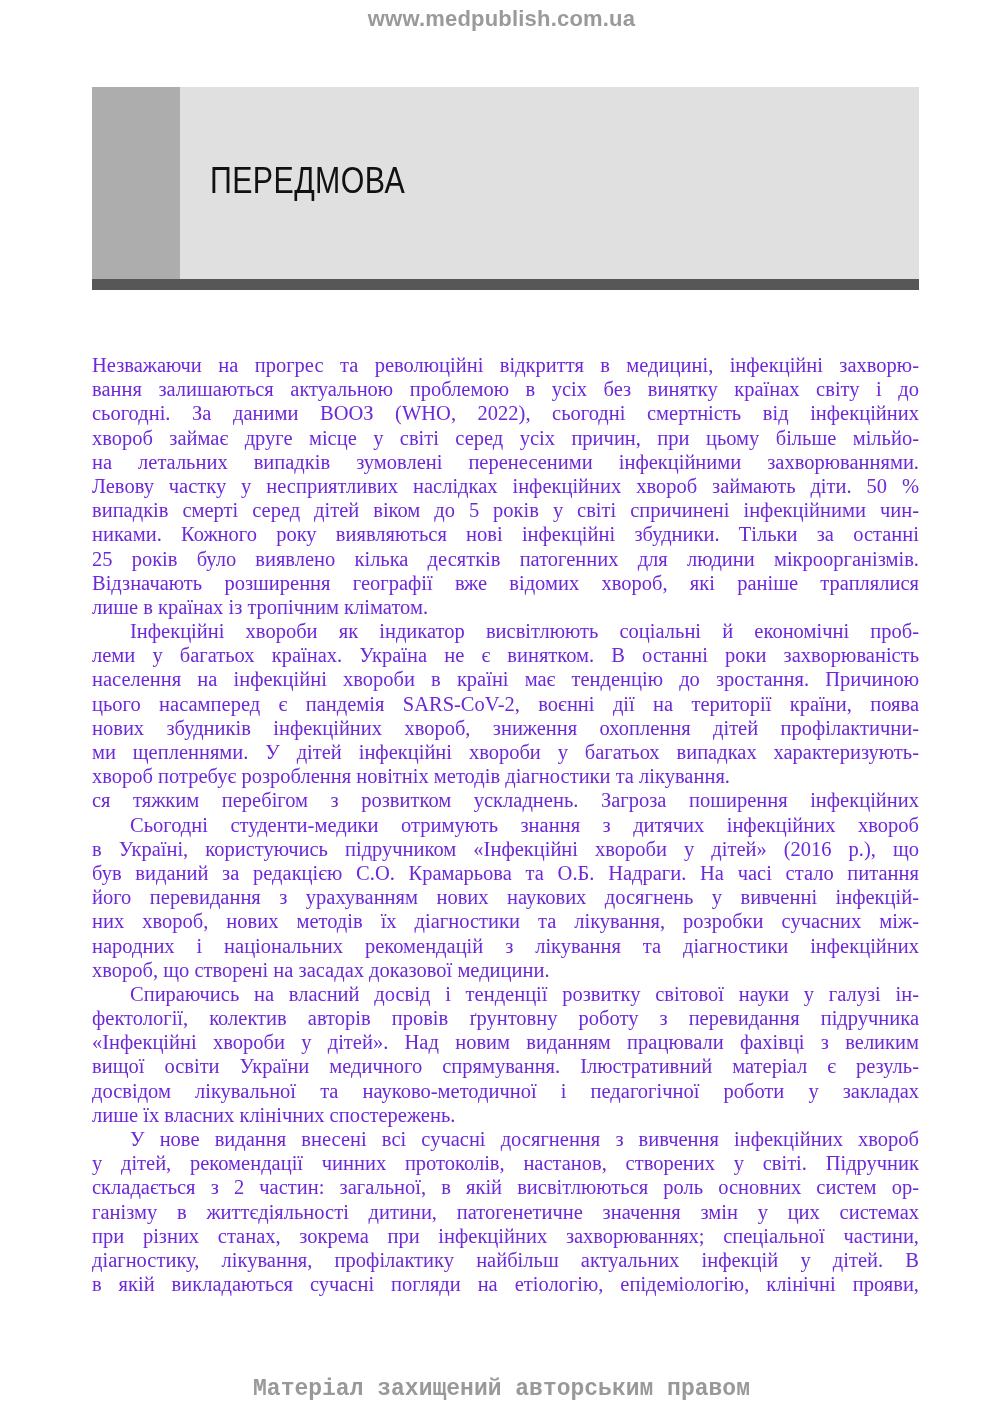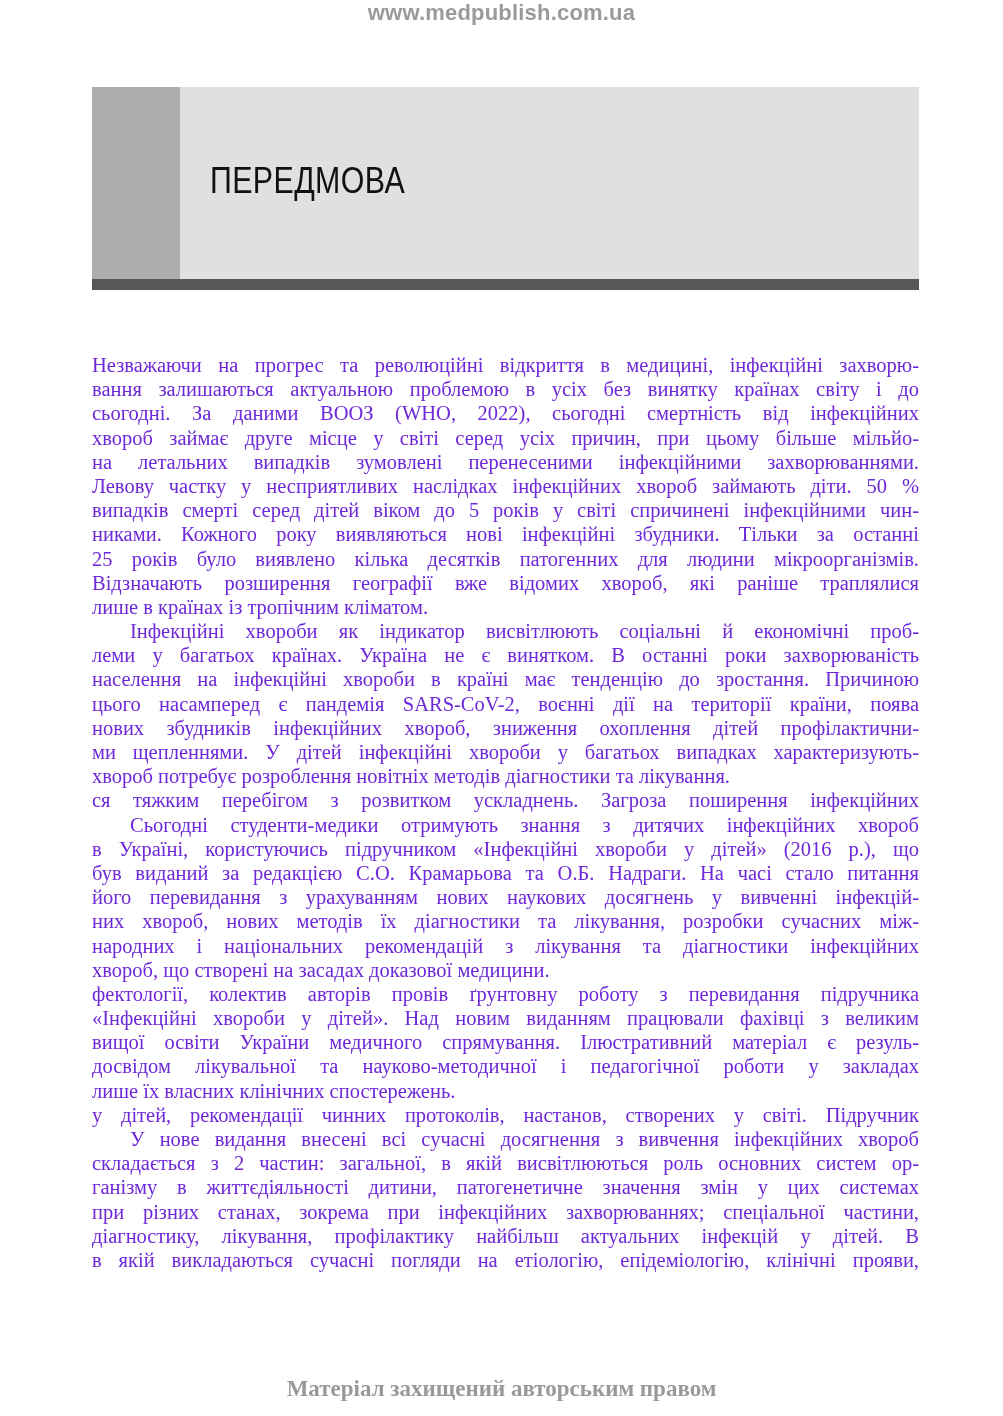--- a/index.html
+++ b/index.html
@@ -1,18 +1,18 @@
 <!DOCTYPE html>
 <html><head>
 <meta charset="utf-8">
 <style>
   html, body { margin: 0; padding: 0; background: #ffffff; }
   body { width: 1003px; height: 1416px; position: relative; overflow: hidden; }
   .watermark-top {
-    position: absolute; top: 0; left: 0; width: 1003px; text-align: center;
+    position: absolute; top: 6px; left: 0; width: 1003px; text-align: center;
     font-family: "Liberation Sans", sans-serif; font-weight: bold; font-size: 22px;
     color: #9a9a9a; letter-spacing: 0.2px;
   }
   .header-band {
     position: absolute; left: 92px; top: 87px; width: 827px; height: 192px;
     background: #e0e0e0;
   }
   .header-accent {
     position: absolute; left: 92px; top: 87px; width: 88px; height: 192px;
     background: #adadad;
@@ -31,21 +31,21 @@
     font-family: "Liberation Serif", serif; font-size: 20.5px; color: #6d28d9;
   }
   .line {
     height: 24.2px; line-height: 24.2px; white-space: nowrap;
     text-align: justify; text-align-last: justify; overflow: hidden;
   }
   .line.last { text-align-last: left; }
   .line.indent { padding-left: 38px; }
   .watermark-bottom {
     position: absolute; top: 1376px; left: 0; width: 1003px; text-align: center;
-    font-family: Liberation Serif, serif; font-weight: bold; font-size: 23px;
+    font-family: Liberation Mono, monospace; font-weight: bold; font-size: 23px;
     color: #999999;
   }
 </style>
 </head>
 <body>
 
 <div class="watermark-top">www.medpublish.com.ua</div>
 
 <div class="header-band" style="background: rgb(224, 224, 224);"></div>
 <div class="header-accent" style="background: rgb(173, 173, 173);"></div>
@@ -79,29 +79,30 @@
     <div>
       <div class="line indent">Сьогодні студенти-медики отримують знання з дитячих інфекційних хвороб</div>
       <div class="line">в Україні, користуючись підручником «Інфекційні хвороби у дітей» (2016 р.), що</div>
       <div class="line">був виданий за редакцією С.О. Крамарьова та О.Б. Надраги. На часі стало питання</div>
       <div class="line">його перевидання з урахуванням нових наукових досягнень у вивченні інфекцій-</div>
       <div class="line">них хвороб, нових методів їх діагностики та лікування, розробки сучасних між-</div>
       <div class="line">народних і національних рекомендацій з лікування та діагностики інфекційних</div>
       <div class="line last">хвороб, що створені на засадах доказової медицини.</div>
     </div>
     <div>
+      <div class="line indent">Спираючись на власний досвід і тенденції розвитку світової науки у галузі ін-</div>
       <div class="line">фектології, колектив авторів провів ґрунтовну роботу з перевидання підручника</div>
       <div class="line">«Інфекційні хвороби у дітей». Над новим виданням працювали фахівці з великим</div>
       <div class="line">вищої освіти України медичного спрямування. Ілюстративний матеріал є резуль-</div>
       <div class="line">досвідом лікувальної та науково-методичної і педагогічної роботи у закладах</div>
       <div class="line last">лише їх власних клінічних спостережень.</div>
     </div>
     <div>
+      <div class="line indent">У нове видання внесені всі сучасні досягнення з вивчення інфекційних хвороб</div>
       <div class="line">у дітей, рекомендації чинних протоколів, настанов, створених у світі. Підручник</div>
-      <div class="line indent">У нове видання внесені всі сучасні досягнення з вивчення інфекційних хвороб</div>
       <div class="line">складається з 2 частин: загальної, в якій висвітлюються роль основних систем ор-</div>
       <div class="line">ганізму в життєдіяльності дитини, патогенетичне значення змін у цих системах</div>
       <div class="line">при різних станах, зокрема при інфекційних захворюваннях; спеціальної частини,</div>
       <div class="line">діагностику, лікування, профілактику найбільш актуальних інфекцій у дітей. В</div>
       <div class="line">в якій викладаються сучасні погляди на етіологію, епідеміологію, клінічні прояви,</div>
     </div>
   </div>
 
 <div class="watermark-bottom">Матеріал захищений авторським правом</div>
 

